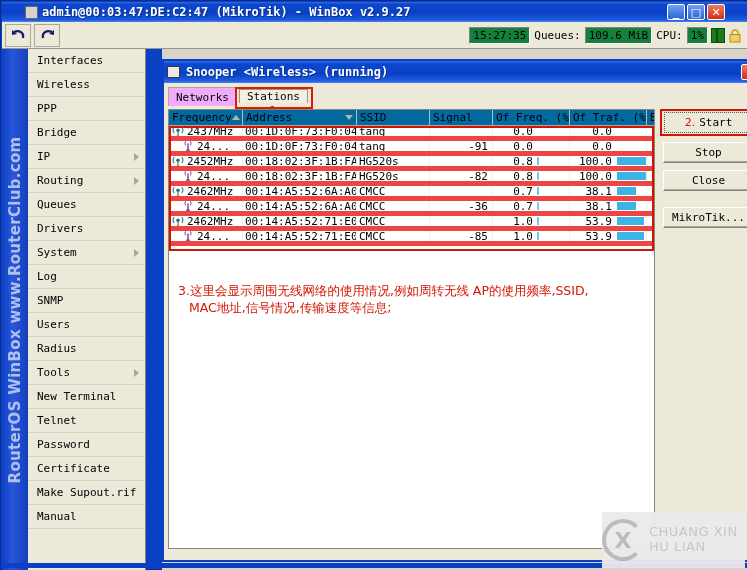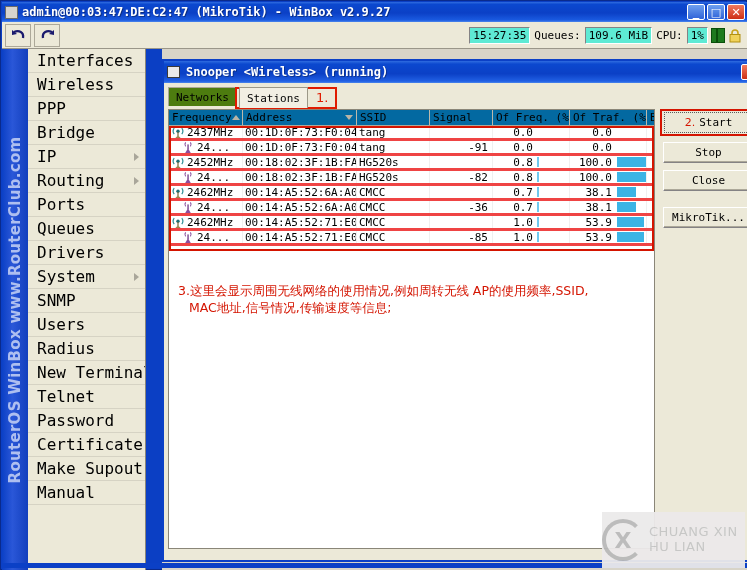--- a/index.html
+++ b/index.html
@@ -27,21 +27,21 @@
   }
 
   
   #titlebar {
     position: absolute;
     left: 1px; top: 1px;
     width: 745px; height: 20px;
     background: linear-gradient(to bottom, #2f6ce0 0%, #0b48cf 12%, #0b40c6 55%, #1a5ae0 90%, #4b86ec 100%);
     display: flex;
     align-items: center;
-    padding: 0 0;
+    padding: 0 20px;
     box-sizing: border-box;
   }
   #titlebar .app-ico {
     width: 13px; height: 13px;
     background: #d6d3ce;
     border: 1px solid #6a6a6a;
     margin: 0 4px 0 3px;
     flex: 0 0 auto;
     box-sizing: border-box;
   }
@@ -102,21 +102,21 @@
     align-items: center;
     gap: 3px;
     padding-right: 5px;
     font-family: "DejaVu Sans Mono", "Liberation Mono", monospace;
     font-size: 11px;
     color: #000;
   }
   .sunken {
     border: 1px solid;
     border-color: #848284 #ffffff #ffffff #848284;
-    background: #5eead4;
+    background: #15803d;
     padding: 1px 3px;
     line-height: 13px;
     white-space: nowrap;
   }
   .plainlbl { padding: 1px 1px; white-space: nowrap; }
   #mem-led {
     width: 14px; height: 15px;
     background: #1d7a1d;
     border: 1px solid #0a4f0a;
     box-sizing: border-box;
@@ -163,21 +163,21 @@
   .menu-item {
     height: 24px;
     display: flex;
     align-items: center;
     padding-left: 9px;
     padding-right: 6px;
     box-sizing: border-box;
     border-bottom: 1px solid #d6d3c4;
     color: #000;
     font-family: "DejaVu Sans Mono", "Liberation Mono", monospace;
-    font-size: 16px;
+    font-size: 11px;
     cursor: pointer;
     background: #ece9d8;
   }
   .menu-item .lbl { flex: 1 1 auto; white-space: nowrap; }
   .menu-item .arrow {
     width: 0; height: 0;
     border-left: 5px solid #a9a69a;
     border-top: 4px solid transparent;
     border-bottom: 4px solid transparent;
     flex: 0 0 auto;
@@ -237,21 +237,21 @@
     align-items: flex-start;
     height: 22px;
     position: relative;
   }
   .tab {
     height: 19px;
     padding: 0 7px;
     display: flex; align-items: center;
     font-family: "DejaVu Sans Mono", "Liberation Mono", monospace;
     font-size: 11px;
-    background: #4d7c0f;
+    background: #f0abfc;
     border: 1px solid #aca899;
     border-bottom: none;
     margin-right: 1px;
     box-sizing: border-box;
     cursor: pointer;
     color: #000;
   }
   .tab.active {
     height: 21px;
     background: #f2efe3;
@@ -259,20 +259,21 @@
     border-bottom: none;
     font-weight: normal;
   }
   #tab-annotation-box {
     border: 2px solid #e01b00;
     padding: 0 2px 1px 2px;
     margin-left: -3px;
     display: flex; align-items: center;
     height: 22px;
     box-sizing: border-box;
+    flex-direction: column;
   }
   .ann-num {
     color: #e01b00;
     font-family: "DejaVu Sans", "Liberation Sans", sans-serif;
     font-size: 13px;
     padding: 0 5px 0 7px;
     white-space: nowrap;
   }
 
   
@@ -323,21 +324,21 @@
     width: 485px; height: 125px;
     border: 2px solid #d41400;
     box-sizing: border-box;
     pointer-events: none;
     z-index: 5;
   }
 
   .trow {
     display: flex;
     height: 15px;
-    border-bottom: 3px solid #ef4444;
+    border-bottom: 5px solid #ef4444;
     box-sizing: border-box;
     background: #fff;
   }
   .td {
     box-sizing: border-box;
     border-right: 1px solid #f0f0f0;
     font-family: "DejaVu Sans Mono", "Liberation Mono", monospace;
     font-size: 11px;
     color: #000;
     display: flex;
@@ -547,40 +548,44 @@
       </div>
       <div class="menu-item">
         <span class="lbl">IP</span>
         <span class="arrow"></span>
       </div>
       <div class="menu-item">
         <span class="lbl">Routing</span>
         <span class="arrow"></span>
       </div>
       <div class="menu-item">
-        <span class="lbl">Ports</span>
-      </div>
-      <div class="menu-item">
         <span class="lbl">Queues</span>
       </div>
       <div class="menu-item">
         <span class="lbl">Drivers</span>
       </div>
       <div class="menu-item">
         <span class="lbl">System</span>
         <span class="arrow"></span>
       </div>
       <div class="menu-item">
+        <span class="lbl">Log</span>
+      </div>
+      <div class="menu-item">
         <span class="lbl">SNMP</span>
       </div>
       <div class="menu-item">
         <span class="lbl">Users</span>
       </div>
       <div class="menu-item">
         <span class="lbl">Radius</span>
+      </div>
+      <div class="menu-item">
+        <span class="lbl">Tools</span>
+        <span class="arrow"></span>
       </div>
       <div class="menu-item">
         <span class="lbl">New Terminal</span>
       </div>
       <div class="menu-item">
         <span class="lbl">Telnet</span>
       </div>
       <div class="menu-item">
         <span class="lbl">Password</span>
       </div>

